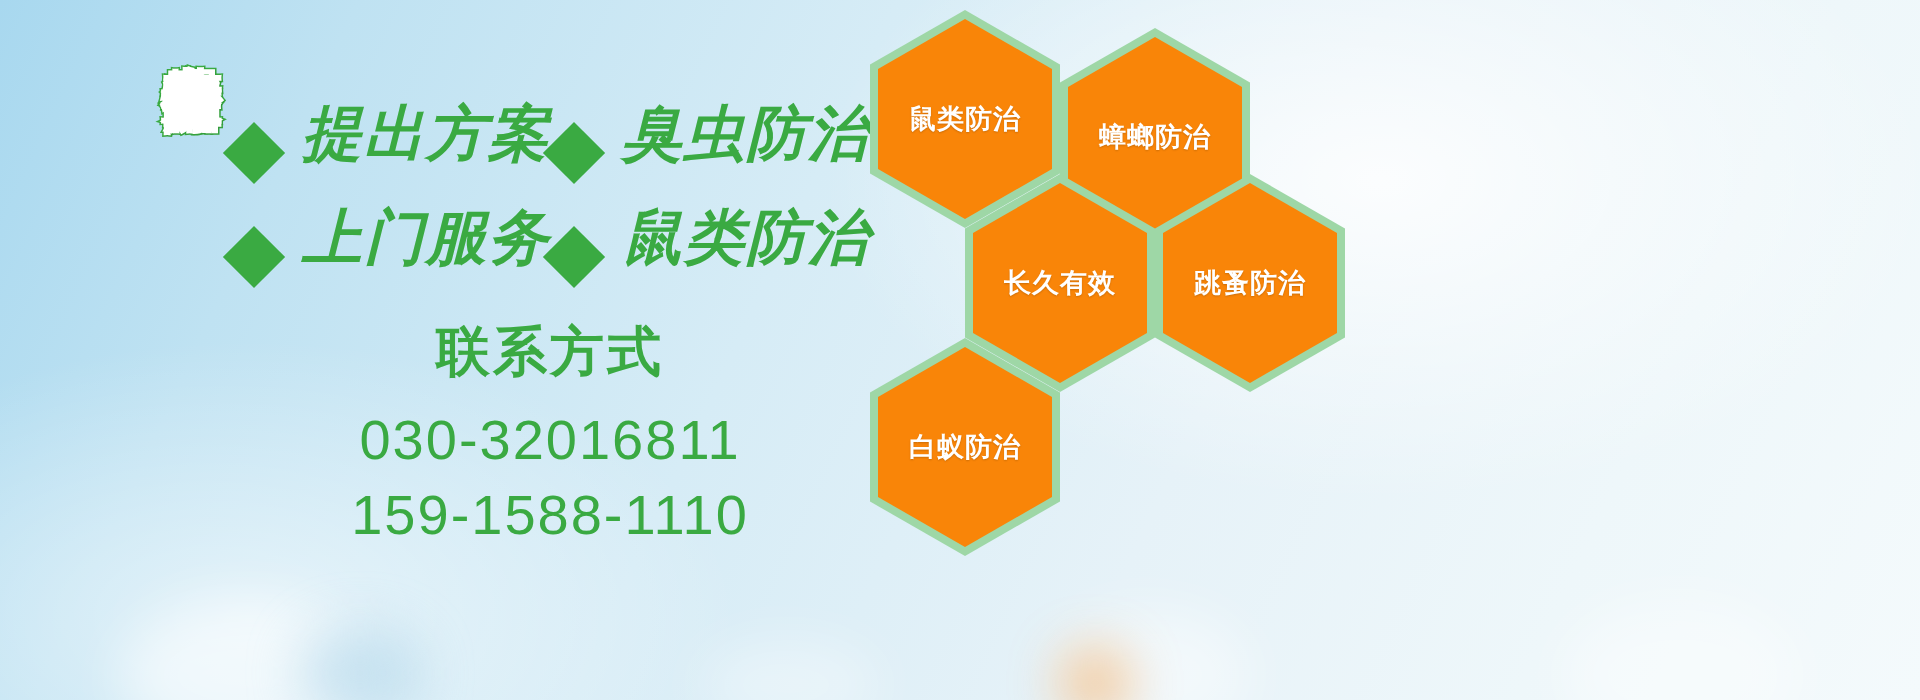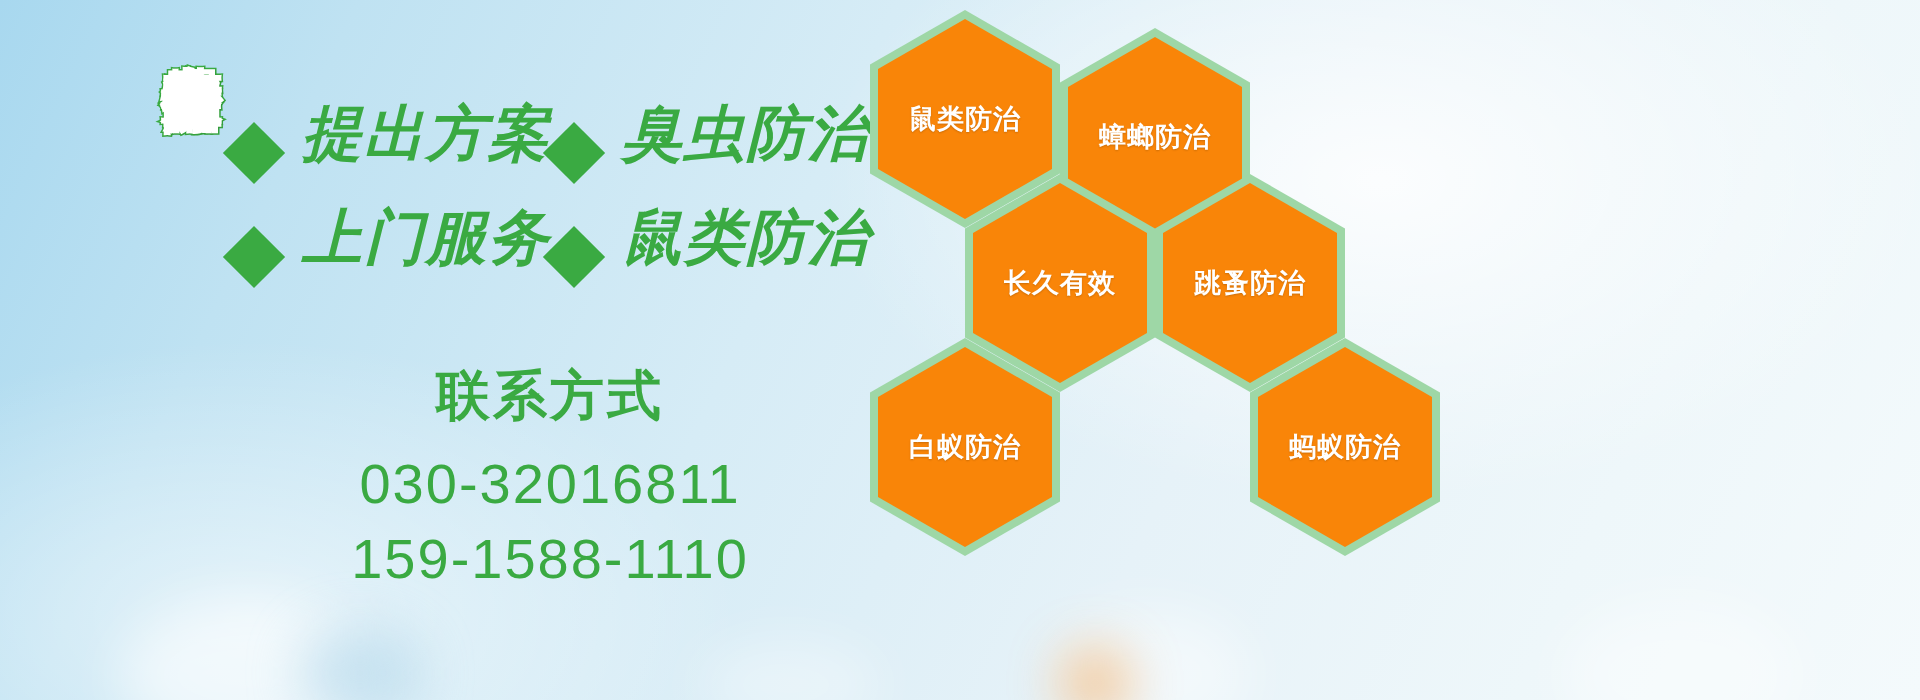--- a/index.html
+++ b/index.html
@@ -101,21 +101,20 @@
     width: 500px;
     text-align: center;
     color: #3aaa42;
   }
   .contact-title {
     font-size: 54px;
     font-weight: bold;
     letter-spacing: 3px;
     line-height: 1.25;
     margin-bottom: 16px;
-    margin-top: 44px;
   }
   .contact-phone {
     font-size: 56px;
     font-weight: normal;
     letter-spacing: 2px;
     line-height: 1.35;
     white-space: nowrap;
   }
 
   
@@ -221,20 +220,16 @@
       <div class="hex-inner"></div>
       <span class="hex-label">跳蚤防治</span>
     </div>
 
     <div class="hex" style="left:8px;   top:338px;justify-content:center;">
       <div class="hex-inner"></div>
       <span class="hex-label">白蚁防治</span>
     </div>
 
 
-    <div class="hex" style="left:388px; top:338px;">
-      <div class="hex-inner"></div>
-      <span class="hex-label">蚂蚁防治</span>
-    </div>
 
   </div>
 
 </div>
 
 </body></html>

